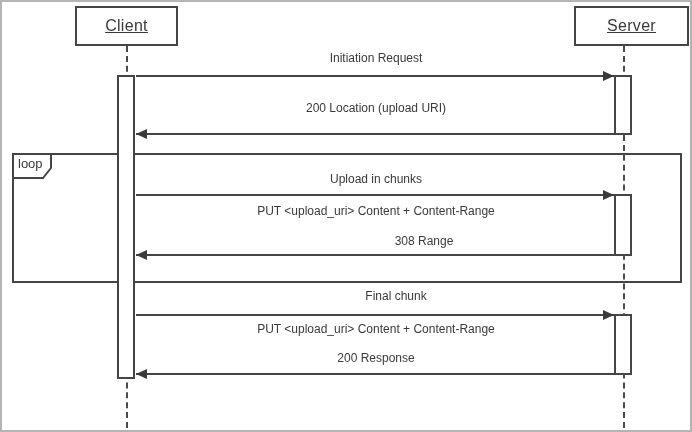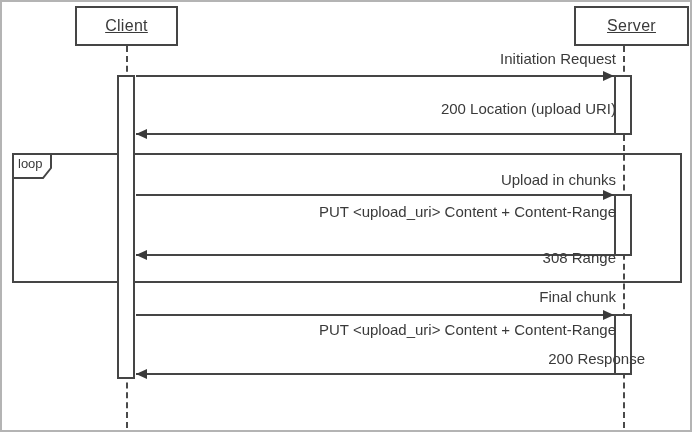--- a/index.html
+++ b/index.html
@@ -37,22 +37,22 @@
   }
   .arrow-r{
     position:absolute;width:0;height:0;left:601px;
     border-left:11px solid #3a3a3a;border-top:5px solid transparent;border-bottom:5px solid transparent;
   }
   .arrow-l{
     position:absolute;width:0;height:0;left:134px;
     border-right:11px solid #3a3a3a;border-top:5px solid transparent;border-bottom:5px solid transparent;
   }
   .lbl{
-    position:absolute;left:134px;width:480px;text-align:right;
-    font-size:15px;line-height:15px;color:#3a3a3a;white-space:nowrap;
+    position:absolute;left:134px;width:480px;text-align:center;
+    font-size:12px;line-height:15px;color:#3a3a3a;white-space:nowrap;
   }
 </style>
 </head>
 <body>
 
 <div class="frame">
 
   <div class="lifeline" style="left:124px;"></div>
   <div class="lifeline" style="left:621px;"></div>
 
@@ -82,23 +82,23 @@
   <div class="arrow-l" style="top:127px;"></div>
   <div class="lbl" style="top:49px;">Initiation Request</div>
   <div class="lbl" style="top:99px;">200 Location (upload URI)</div>
 
   <div class="msg-line" style="top:192px;"></div>
   <div class="arrow-r" style="top:188px;"></div>
   <div class="msg-line" style="top:252px;"></div>
   <div class="arrow-l" style="top:248px;"></div>
   <div class="lbl" style="top:170px;">Upload in chunks</div>
   <div class="lbl" style="top:202px;">PUT &lt;upload_uri&gt; Content + Content-Range</div>
-  <div class="lbl" style="top:248px;">308 Range</div>
+  <div class="lbl" style="top:232px;margin-left:48px;">308 Range</div>
 
   <div class="msg-line" style="top:312px;"></div>
   <div class="arrow-r" style="top:308px;"></div>
   <div class="msg-line" style="top:371px;"></div>
   <div class="arrow-l" style="top:367px;"></div>
-  <div class="lbl" style="top:287px;">Final chunk</div>
+  <div class="lbl" style="top:287px;padding-left:20px;">Final chunk</div>
   <div class="lbl" style="top:320px;">PUT &lt;upload_uri&gt; Content + Content-Range</div>
-  <div class="lbl" style="top:349px;padding-left:29px;">200 Response</div>
+  <div class="lbl" style="top:349px;">200 Response</div>
 
 </div>
 
 </body></html>

